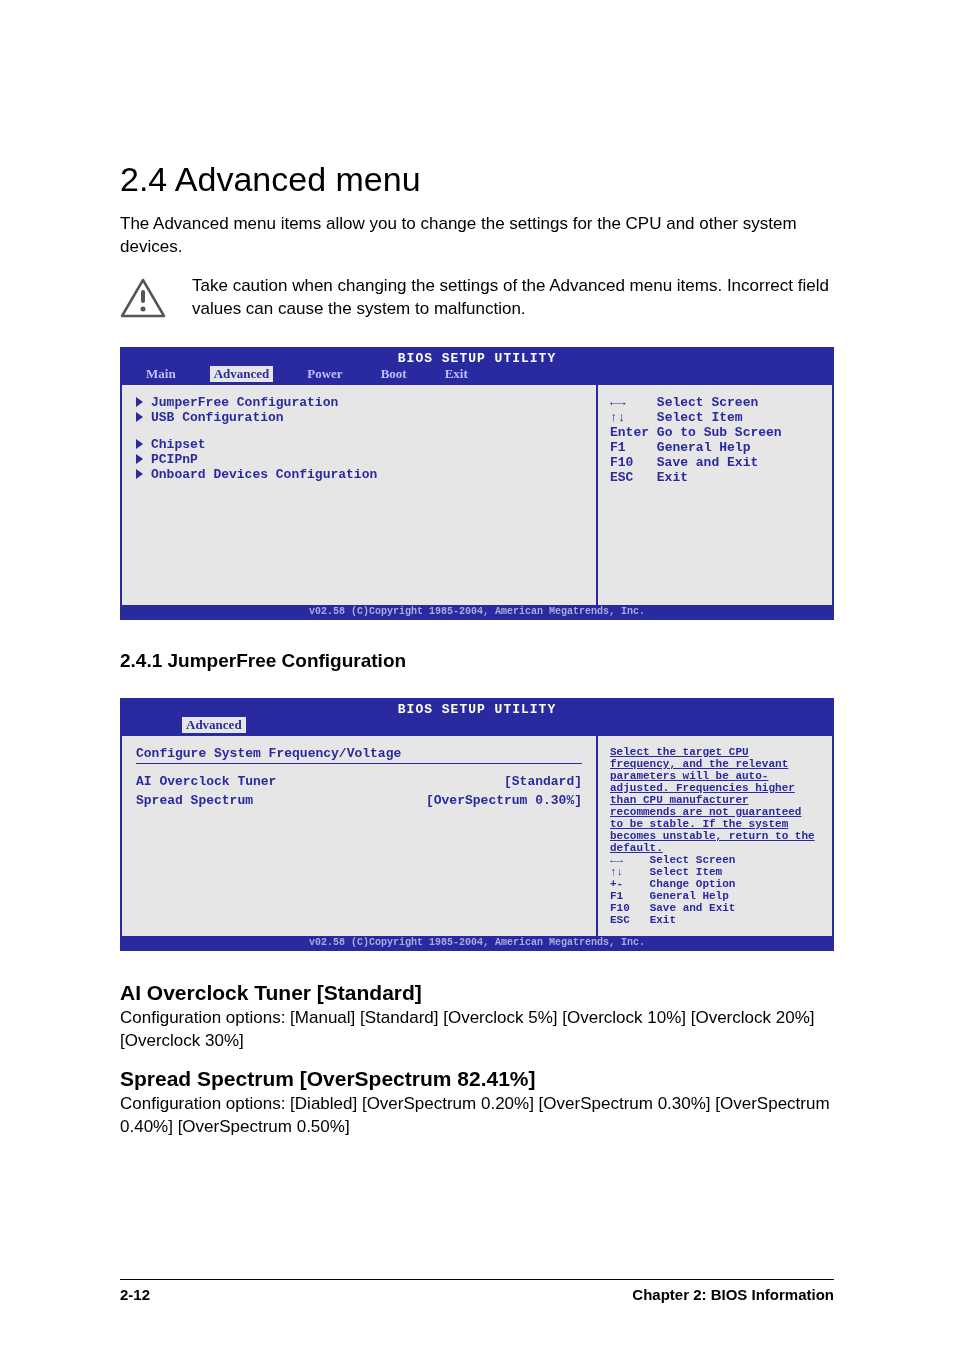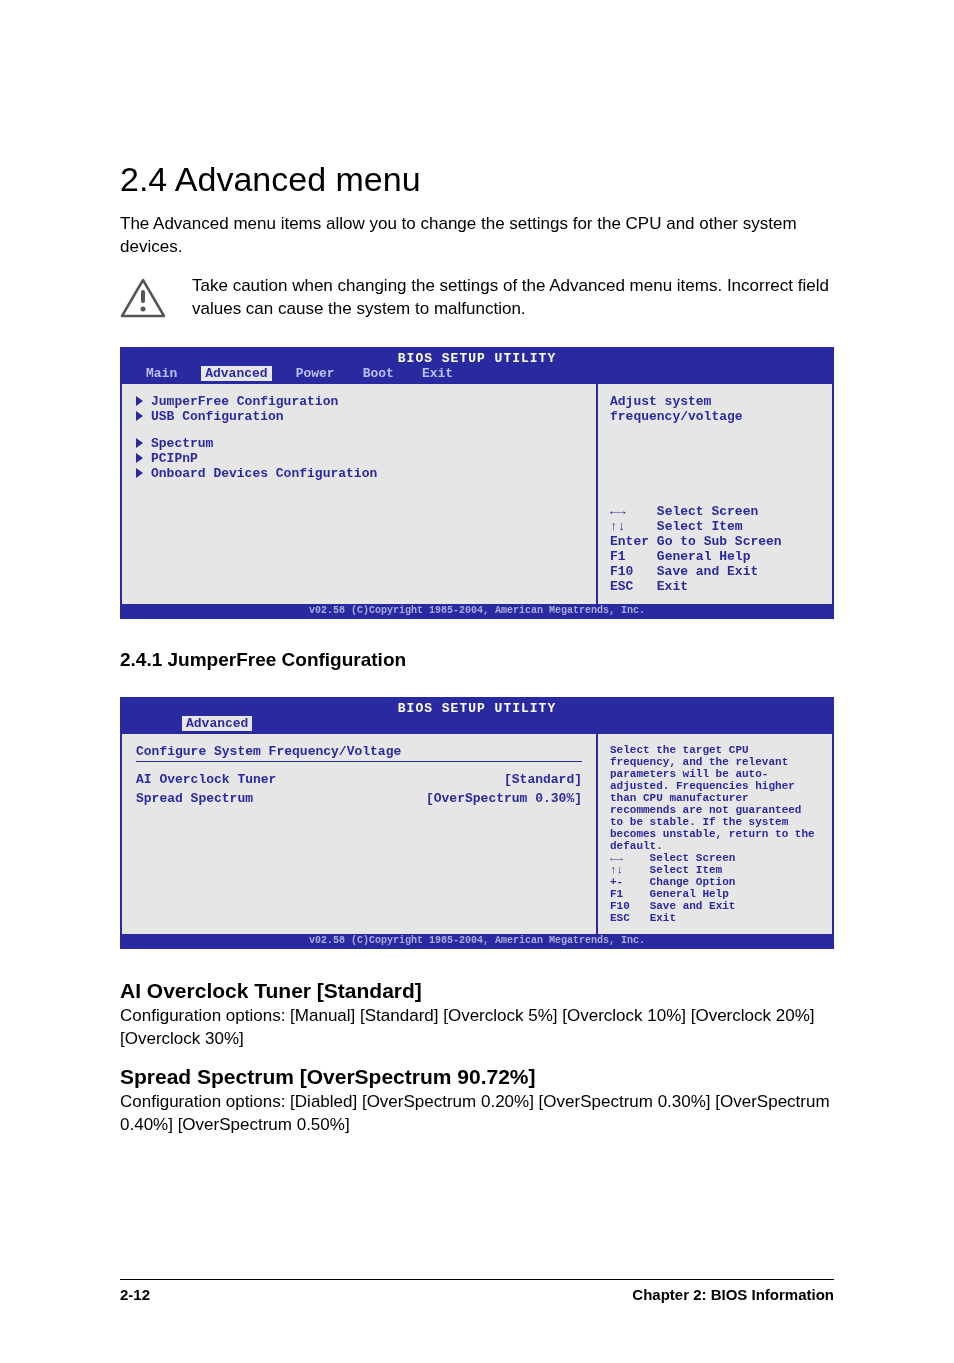--- a/index.html
+++ b/index.html
@@ -56,23 +56,23 @@
     text-align: center;
     font-weight: bold;
     padding: 2px 0 0 0;
     font-family: "Courier New", monospace;
     letter-spacing: 1px;
   }
   .bios-tabs {
     background: #2a2aa0;
     color: #bfbfff;
     display: flex;
-    gap: 20px;
+    gap: 30px;
     padding: 0 20px 3px 20px;
-    font-family: Liberation Mono, monospace;
+    font-family: Liberation Serif, serif;
     font-weight: bold;
   }
   .bios-tab {
     padding: 0 4px;
   }
   .bios-tab.selected {
     background: #e6e6e6;
     color: #2a2aa0;
   }
   .bios-body {
@@ -200,34 +200,33 @@
             <span class="tri"></span>
             <span>JumperFree Configuration</span>
           </div>
         <div class="bios-menu-item">
             <span class="tri"></span>
             <span>USB Configuration</span>
           </div>
         <div class="bios-menu-group">
           <div class="bios-menu-item">
               <span class="tri"></span>
-              <span>Spectrum</span>
+              <span>Chipset</span>
             </div>
           <div class="bios-menu-item">
               <span class="tri"></span>
               <span>PCIPnP</span>
             </div>
           <div class="bios-menu-item">
               <span class="tri"></span>
               <span>Onboard Devices Configuration</span>
             </div>
         </div>
       </div>
       <div class="bios-right">
-        <div>Adjust system frequency/voltage</div>
         <div class="help-keys">
           <div><span>←→</span>    <span>Select Screen</span></div>
           <div><span>↑↓</span>    <span>Select Item</span></div>
           <div><span>Enter</span> <span>Go to Sub Screen</span></div>
           <div><span>F1</span>    <span>General Help</span></div>
           <div><span>F10</span>   <span>Save and Exit</span></div>
           <div><span>ESC</span>   <span>Exit</span></div>
         </div>
       </div>
     </div>
@@ -247,38 +246,38 @@
         <div class="config-row">
           <span>AI Overclock Tuner</span>
           <span>[Standard]</span>
         </div>
         <div class="config-row">
           <span>Spread Spectrum</span>
           <span>[OverSpectrum 0.30%]</span>
         </div>
       </div>
       <div class="bios-right">
-        <div style="font-size:11px;">Select the target CPU frequency, and the relevant parameters will be auto-adjusted. Frequencies higher than CPU manufacturer recommends are not guaranteed to be stable. If the system becomes unstable, return to the default.</div>
+        <div style="font-size:11px;text-decoration:underline;">Select the target CPU frequency, and the relevant parameters will be auto-adjusted. Frequencies higher than CPU manufacturer recommends are not guaranteed to be stable. If the system becomes unstable, return to the default.</div>
         <div class="help-keys" style="font-size:11px;">
           <div><span>←→</span>    <span>Select Screen</span></div>
           <div><span>↑↓</span>    <span>Select Item</span></div>
           <div><span>+-</span>    <span>Change Option</span></div>
           <div><span>F1</span>    <span>General Help</span></div>
           <div><span>F10</span>   <span>Save and Exit</span></div>
           <div><span>ESC</span>   <span>Exit</span></div>
         </div>
       </div>
     </div>
     <div class="bios-footer">v02.58 (C)Copyright 1985-2004, American Megatrends, Inc.</div>
   </div>
 
   <h3 class="opthead">AI Overclock Tuner [Standard]</h3>
   <p class="optbody">Configuration options: [Manual] [Standard] [Overclock 5%] [Overclock 10%] [Overclock 20%] [Overclock 30%]</p>
 
-  <h3 class="opthead">Spread Spectrum [OverSpectrum 90.72%]</h3>
+  <h3 class="opthead">Spread Spectrum [OverSpectrum 82.41%]</h3>
   <p class="optbody">Configuration options: [Diabled] [OverSpectrum 0.20%] [OverSpectrum 0.30%] [OverSpectrum 0.40%] [OverSpectrum 0.50%]</p>
 
   <div class="page-footer">
     <span>2-12</span>
     <span>Chapter 2: BIOS Information</span>
   </div>
 
 </div>
 
 </body></html>

